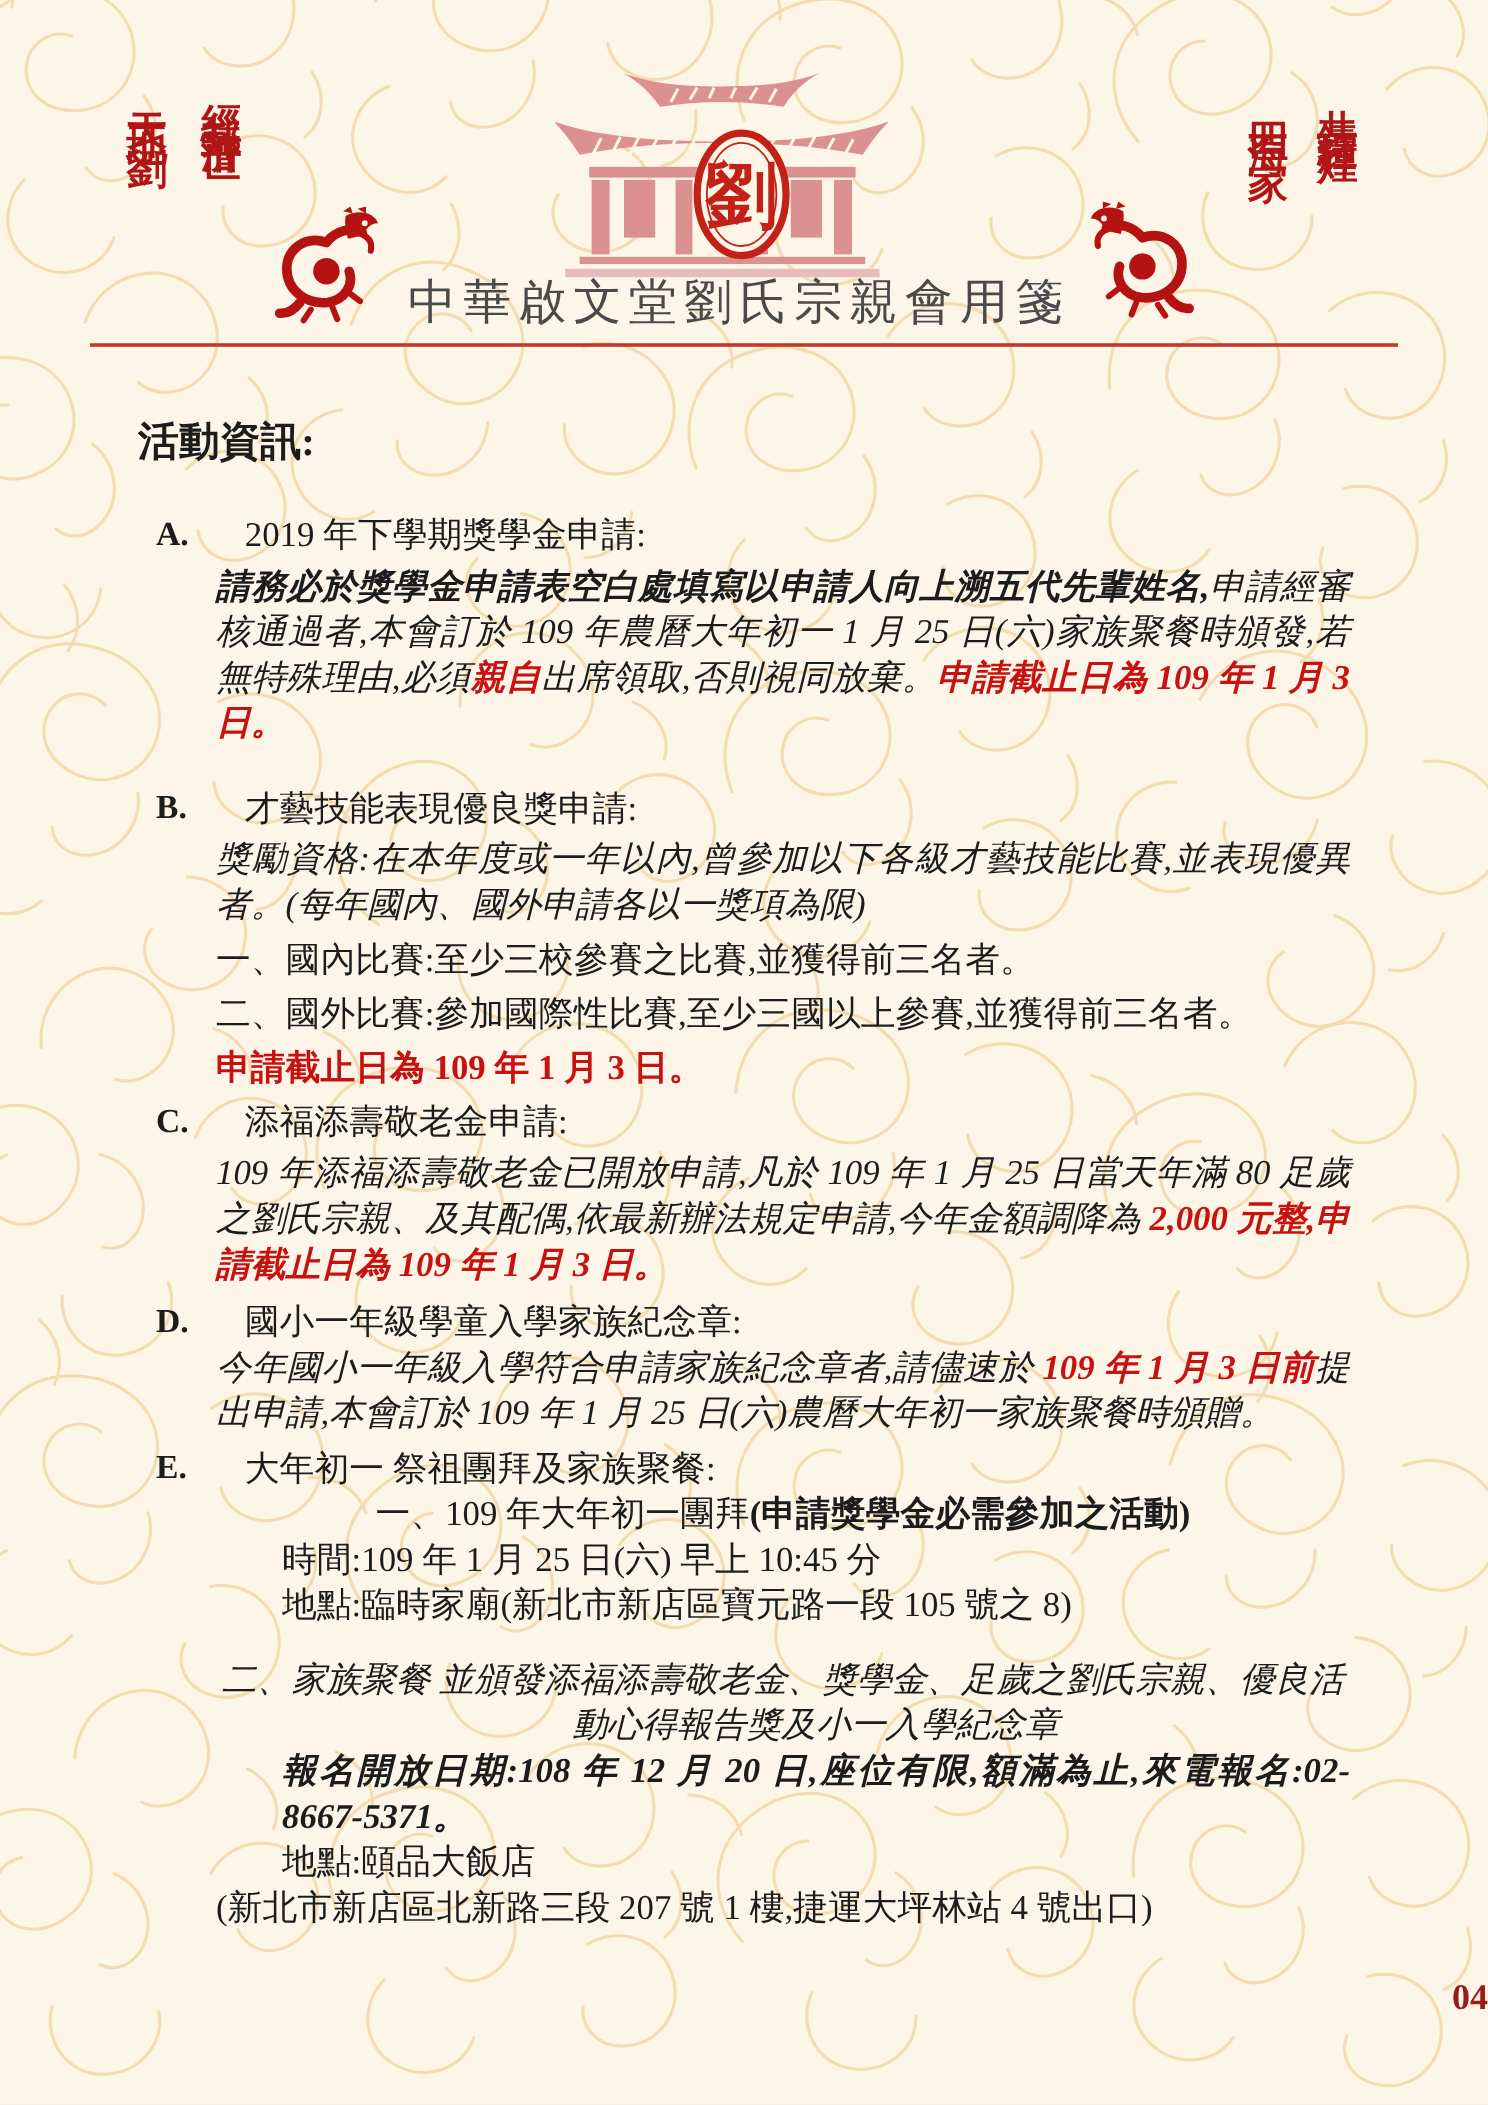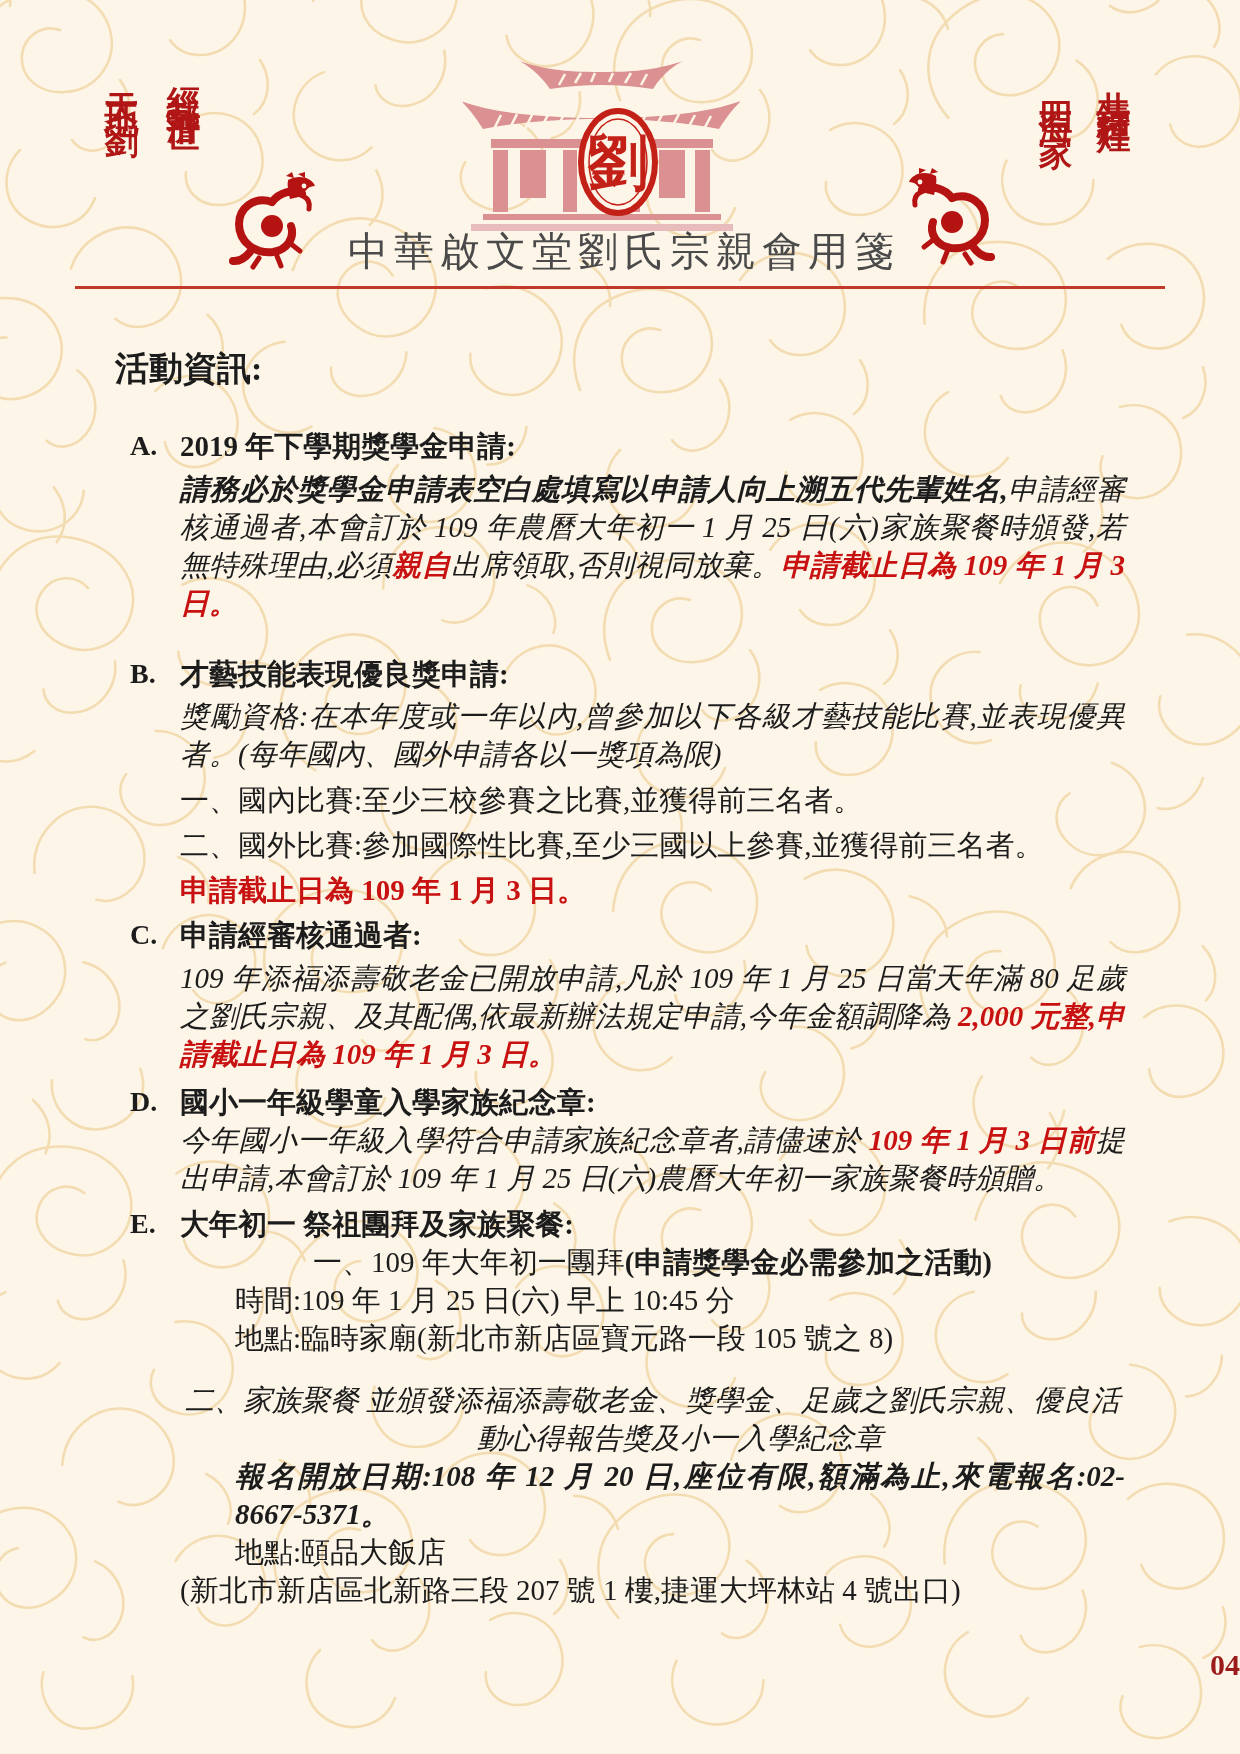--- a/index.html
+++ b/index.html
@@ -18,32 +18,32 @@
   }
   .sl-outer{left:104px;top:66px;}
   .sl-inner{left:166px;top:60px;}
   .sr-inner{left:1038px;top:76px;}
   .sr-outer{left:1096px;top:64px;}
   .dragon{position:absolute;}
   .dragon-left{left:228px;top:172px;}
   .dragon-right{left:904px;top:168px;transform:scaleX(-1);}
   .temple{position:absolute;left:463px;top:55px;}
   .page-title{
-    position:absolute;left:340px;top:224px;width:560px;text-align:right;
+    position:absolute;left:340px;top:224px;width:560px;text-align:left;
     font-size:40px;letter-spacing:6px;color:#4a4a4a;font-weight:500;white-space:nowrap;
   }
   .header-rule{position:absolute;left:75px;top:286px;width:1090px;height:3px;background:#c0392b;}
 
   
   #content{position:absolute;top:348px;left:115px;width:1010px;font-size:29px;line-height:38px;z-index:1;}
   .heading{font-size:34px;font-weight:700;line-height:42px;}
   .sec{display:flex;margin-left:15px;}
   .lbl{flex:0 0 50px;width:50px;font-weight:700;font-size:28px;}
   .sec-body{flex:1;min-width:0;}
-  .sec-title{font-weight:700;}
+  .sec-title{font-weight:400;margin-left:24px;}
   .just{text-align:justify;text-justify:inter-ideograph;font-style:italic;}
   .ind{padding-left:55px;}
   .hang{padding-left:55px;text-indent:-55px;text-align:center;}
   .seg-bold{font-weight:700;}
   .seg-redbold{color:#c81111;font-weight:700;}
   .mt37{margin-top:37px;}.mt33{margin-top:33px;}.mt24{margin-top:24px;}
   .mt10{margin-top:10px;}.mt8{margin-top:8px;}.mt7{margin-top:7px;}
   .mt5{margin-top:5px;}.mt4{margin-top:4px;}
   .pageno{
     position:absolute;left:0;right:0;top:1648px;text-align:right;
@@ -204,21 +204,21 @@
         <div class="just mt4"><span>獎勵資格:在本年度或一年以內,曾參加以下各級才藝技能比賽,並表現優異者。(每年國內、國外申請各以一獎項為限)</span></div>
         <div class="mt8"><span>一、國內比賽:至少三校參賽之比賽,並獲得前三名者。</span></div>
         <div class="mt7"><span>二、國外比賽:參加國際性比賽,至少三國以上參賽,並獲得前三名者。</span></div>
         <div class="mt7"><span class="seg-redbold">申請截止日為 109 年 1 月 3 日。</span></div>
       </div>
     </div>
 
     <div class="sec mt7">
       <div class="lbl">C.</div>
       <div class="sec-body">
-        <div class="sec-title">申請經審核通過者:</div>
+        <div class="sec-title">添福添壽敬老金申請:</div>
         <div class="just mt5"><span>109 年添福添壽敬老金已開放申請,凡於 109 年 1 月 25 日當天年滿 80 足歲之劉氏宗親、及其配偶,依最新辦法規定申請,今年金額調降為 </span><span class="seg-redbold">2,000 元整,申請截止日為 109 年 1 月 3 日。</span></div>
       </div>
     </div>
 
     <div class="sec mt10">
       <div class="lbl">D.</div>
       <div class="sec-body">
         <div class="sec-title">國小一年級學童入學家族紀念章:</div>
         <div class="just"><span>今年國小一年級入學符合申請家族紀念章者,請儘速於 </span><span class="seg-redbold">109 年 1 月 3 日前</span><span>提出申請,本會訂於 109 年 1 月 25 日(六)農曆大年初一家族聚餐時頒贈。</span></div>
       </div>

